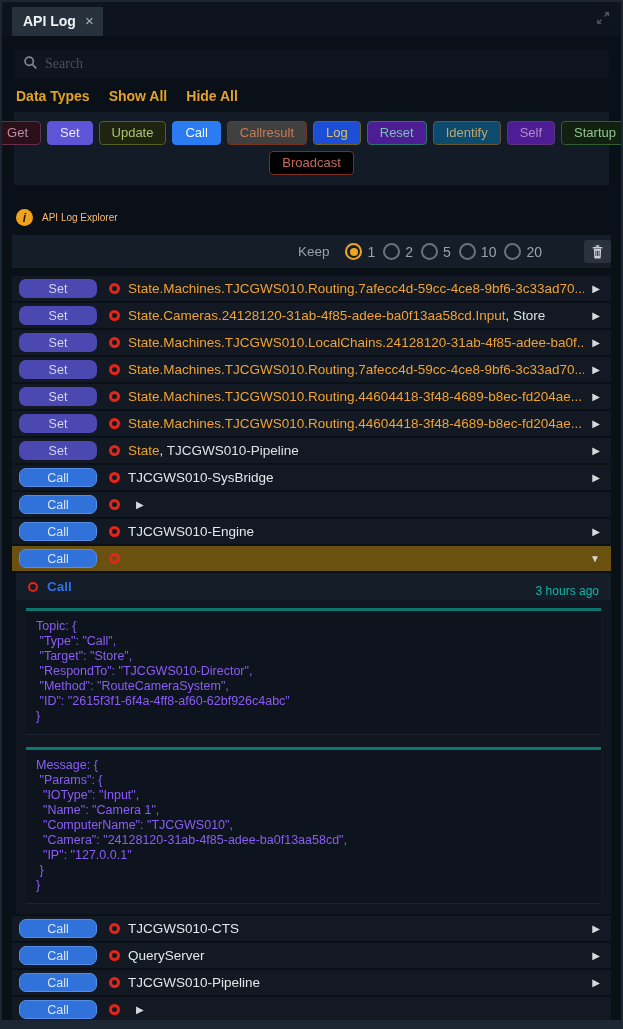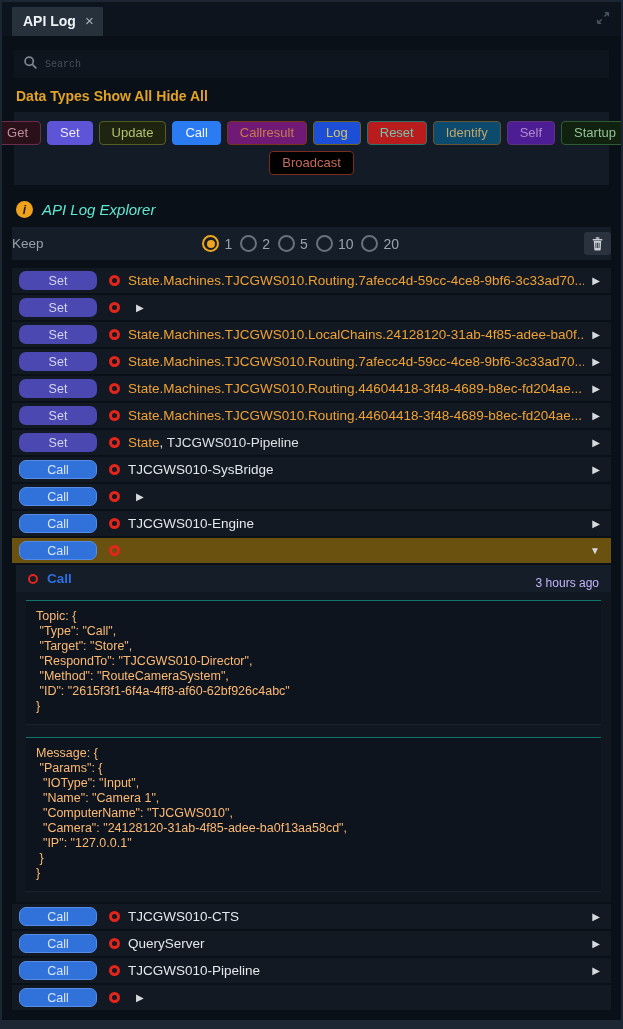--- a/index.html
+++ b/index.html
@@ -23,45 +23,45 @@
   }
   .tab-close { color:#aab2ba; font-weight:400; font-size:15px; line-height:10px; cursor:default; }
   .expand { margin-left:auto; margin-bottom:6px; opacity:.85; }
   
   .search {
     margin:14px 12px 0; height:28px; background:#0f151e; border-radius:2px;
     display:flex; align-items:center; padding:0 9px; gap:7px; flex-shrink:0;
   }
   .search input {
     background:transparent; border:none; outline:none; color:#cfd5db;
-    font-family:Liberation Mono, monospace; font-size:10px; width:100%;
+    font-family:Liberation Serif, serif; font-size:14px; width:100%;
   }
   .search input::placeholder { color:#46505b; }
   
-  .links { margin:10px 14px 0; display:flex; gap:4px; flex-shrink:0; }
+  .links { margin:10px 14px 0; display:flex; gap:19px; flex-shrink:0; }
   .links span { color:#e2a326; font-size:14px; font-weight:600; cursor:default; }
   
-  .filter-panel { margin:8px 12px 0; background:#131b26; padding:9px 8px 10px; flex-shrink:0; }
+  .filter-panel { margin:8px 12px 8px; background:#131b26; padding:9px 8px 10px; flex-shrink:0; }
   .fb-row { display:flex; justify-content:center; gap:6px; }
   .fb-row + .fb-row { margin-top:6px; }
   .fb {
     font-size:13px; font-weight:500; padding:3px 12px 4px; border-radius:4px;
     border:1px solid transparent; white-space:nowrap; cursor:default;
   }
   
   .explorer { margin:16px 14px 0; display:flex; align-items:center; gap:9px; flex-shrink:0; }
   .info-icon {
     width:17px; height:17px; border-radius:50%; background:#efa21b; color:#241a08;
     font-size:12px; font-weight:700; font-style:italic; display:flex; align-items:center; justify-content:center;
   }
-  .explorer-title { color:#5eead4; font-size:15px;font-style:italic; }
+  .explorer-title { color:#fdba74; font-size:10px; }
   
   .keep-panel {
     margin:9px 10px 0; background:#151d28; height:33px; flex-shrink:0;
-    display:flex; align-items:center; justify-content:space-between; gap:8px;
+    display:flex; align-items:center; justify-content:flex-end; gap:8px;
   }
   .keep-label { color:#98a1aa; font-size:13.5px; margin-right:8px; }
   .radio-opt { display:flex; align-items:center; gap:5px; margin-right:8px; cursor:default; }
   .radio { width:17px; height:17px; border-radius:50%; border:2px solid #68727c; display:flex; align-items:center; justify-content:center; }
   .radio-opt.sel .radio { border-color:#eda71e; }
   .radio .dot { width:8px; height:8px; border-radius:50%; background:transparent; }
   .radio-opt.sel .dot { background:#eda71e; }
   .radio-opt span { color:#9aa3ac; font-size:14px; }
   .trash-btn {
     margin-left:26px; width:27px; height:23px; background:#2a323d; border-radius:3px;
@@ -86,24 +86,24 @@
   .t-call .row-label { color:#e3e7eb; }
   .row-label .suffix { color:#dde1e6; font-weight:400; }
   .chev { color:#d6dadf; font-size:10px; margin-left:8px; flex-shrink:0; }
   .log-row.expanded { background:#6b510f; }
   .log-row.expanded .row-label { color:#fdba74; font-weight:700;margin-top:48px; }
   
   .detail { margin:0 10px 2px 14px; background:#101721; padding-bottom:10px; flex-shrink:0; }
   .detail-header { height:27px; display:flex; align-items:center; padding:0 12px; background:#151d28; }
   .detail-header .ring { width:10px; height:10px; border-width:2.5px; margin:0 9px 0 0; }
   .detail-type { color:#2e6fe2; font-size:13.5px; font-weight:600; }
-  .detail-time { margin-left:auto; color:#c4b5fd; font-size:12px;margin-top:8px; }
+  .detail-time { margin-left:auto; color:#14b8a6; font-size:12px;margin-top:8px; }
   pre.block {
-    margin:8px 10px 0; background:#0e141d; border-top:1px solid #0f766e; border-bottom:1px solid #1a232e;
-    padding:8px 10px 10px; color:#fdba74; font-family:"Liberation Sans",sans-serif;
+    margin:8px 10px 0; background:#0e141d; border-top:3px solid #0f766e; border-bottom:1px solid #1a232e;
+    padding:8px 10px 10px; color:#8b5cf6; font-family:"Liberation Sans",sans-serif;
     font-size:12.5px; line-height:15px; white-space:pre; overflow:hidden;
   }
   pre.block.msg { margin-top:12px; }
   .filler { flex:1; }
 </style>
 </head>
 <body>
 
 <div class="frame">
 
@@ -134,23 +134,23 @@
     <span>Show All</span>
     <span>Hide All</span>
   </div>
 
   <div class="filter-panel">
     <div class="fb-row" id="fb-row-1">
         <span class="fb" style="background: rgb(41, 16, 25); border-color: rgb(107, 44, 73); color: rgb(192, 139, 160);">Get</span>
         <span class="fb" style="background: rgb(93, 84, 216); border-color: rgb(93, 84, 216); color: rgb(236, 234, 252);">Set</span>
         <span class="fb" style="background: rgb(30, 36, 16); border-color: rgb(83, 95, 34); color: rgb(178, 192, 108);">Update</span>
         <span class="fb" style="background: rgb(43, 123, 243); border-color: rgb(43, 123, 243); color: rgb(242, 247, 255);">Call</span>
-        <span class="fb" style="background: #701a75; border-color: rgb(121, 50, 27); color: rgb(198, 122, 82);">Callresult</span>
+        <span class="fb" style="background: #404040; border-color: rgb(121, 50, 27); color: rgb(198, 122, 82);">Callresult</span>
         <span class="fb" style="background: #1d4ed8; border-color: rgb(110, 97, 29); color: rgb(214, 196, 100);">Log</span>
-        <span class="fb" style="background: #b91c1c; border-color: rgb(46, 114, 101); color: rgb(114, 196, 176);">Reset</span>
+        <span class="fb" style="background: #4c1d95; border-color: rgb(46, 114, 101); color: rgb(114, 196, 176);">Reset</span>
         <span class="fb" style="background: #0c4a6e; border-color: rgb(100, 84, 48); color: rgb(194, 167, 107);">Identify</span>
         <span class="fb" style="background: #4c1d95; border-color: rgb(94, 51, 119); color: rgb(177, 140, 201);">Self</span>
         <span class="fb" style="background: rgb(16, 34, 15); border-color: rgb(47, 92, 51); color: rgb(147, 193, 148);">Startup</span>
       </div>
     <div class="fb-row" id="fb-row-2">
         <span class="fb" style="background: #000000; border-color: rgb(124, 45, 32); color: rgb(198, 106, 88);">Broadcast</span>
       </div>
   </div>
 
   <div class="explorer">
@@ -205,20 +205,21 @@
   <div class="rows" id="rows-top">
       <div class="log-row t-set">
     <span class="type-btn">Set</span>
     <span class="ring"></span>
     <span class="row-label"><span class="main">State.Machines.TJCGWS010.Routing.7afecc4d-59cc-4ce8-9bf6-3c33ad70...</span><span class="suffix"></span></span>
     <span class="chev">▶</span>
   </div>
       <div class="log-row t-set">
     <span class="type-btn">Set</span>
     <span class="ring"></span>
+    <span class="row-label"><span class="main">State.Cameras.24128120-31ab-4f85-adee-ba0f13aa58cd.Input</span><span class="suffix">, Store</span></span>
     <span class="chev">▶</span>
   </div>
       <div class="log-row t-set">
     <span class="type-btn">Set</span>
     <span class="ring"></span>
     <span class="row-label"><span class="main">State.Machines.TJCGWS010.LocalChains.24128120-31ab-4f85-adee-ba0f...</span><span class="suffix"></span></span>
     <span class="chev">▶</span>
   </div>
       <div class="log-row t-set">
     <span class="type-btn">Set</span>

